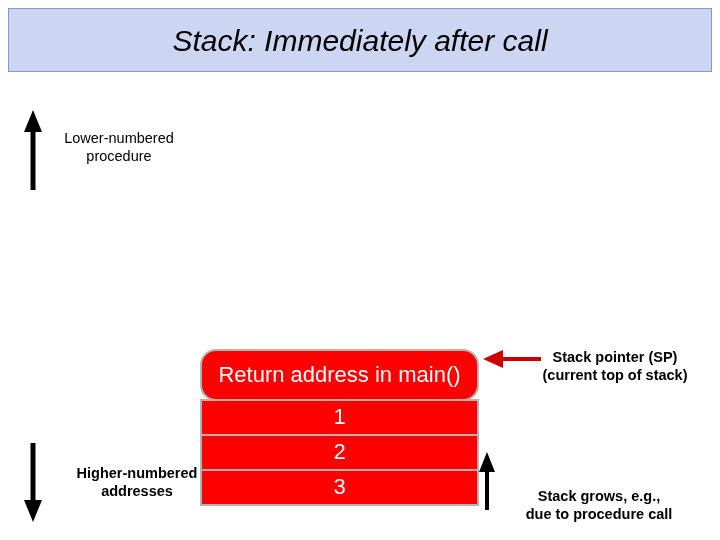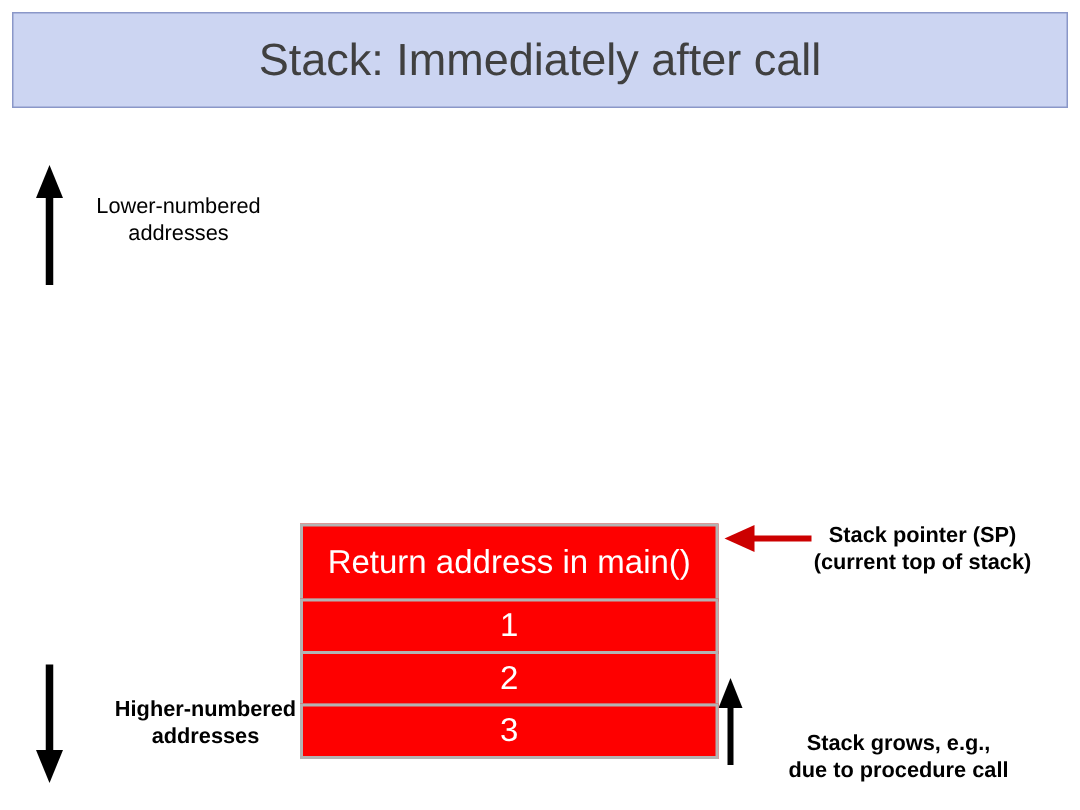--- a/index.html
+++ b/index.html
@@ -28,24 +28,25 @@
     height: 64px;
     background: #ccd5f2;
     border: 1px solid #8a97c8;
     box-sizing: border-box;
     display: flex;
     align-items: center;
     justify-content: center;
   }
   .title-text {
     font-size: 30px;
-    color: #404040;
+    color: #000000;
     line-height: 1.1;
     text-align: center;
     white-space: nowrap;
+    font-style: italic;
   }
 
   
   .label {
     position: absolute;
     font-size: 14.5px;
     color: #000000;
     text-align: center;
     line-height: 1.25;
     white-space: pre-line;
@@ -67,21 +68,21 @@
     border: 2px solid #b3b3b3;
     color: #ffffff;
     font-size: 22px;
     display: flex;
     align-items: center;
     justify-content: center;
     text-align: center;
     line-height: 1.12;
     margin-top: -2px;
   }
-  .cell:first-child { margin-top: 0; }
+  .cell:first-child { margin-top: 0; border-radius: 16px; }
   .cell-tall { height: 52px; }
   .cell-short { height: 37px; }
 
   
   .arrow-svg {
     position: absolute;
     left: 0;
     top: 0;
     width: 720px;
     height: 540px;
@@ -114,21 +115,21 @@
       <polygon points="483,359 503,350 503,368" fill="#cc0000"></polygon>
     </g>
 
     <g>
       <line x1="487" y1="510" x2="487" y2="466" stroke="#000000" stroke-width="4"></line>
       <polygon points="487,452 479,472 495,472" fill="#000000"></polygon>
     </g>
   </svg>
 
   <div class="label" style="left:44px; top:129px; width:150px;">Lower-numbered
-addresses</div>
+procedure</div>
 
   <div class="label label-bold" style="left:58px; top:464px; width:158px;">Higher-numbered
 addresses</div>
 
   <div class="label label-bold" style="left:484px; top:487px; width:230px;">Stack grows, e.g.,
 due to procedure call</div>
 
   <div class="label label-bold" style="left:510px; top:348px; width:210px;">Stack pointer (SP)
 (current top of stack)</div>
 

